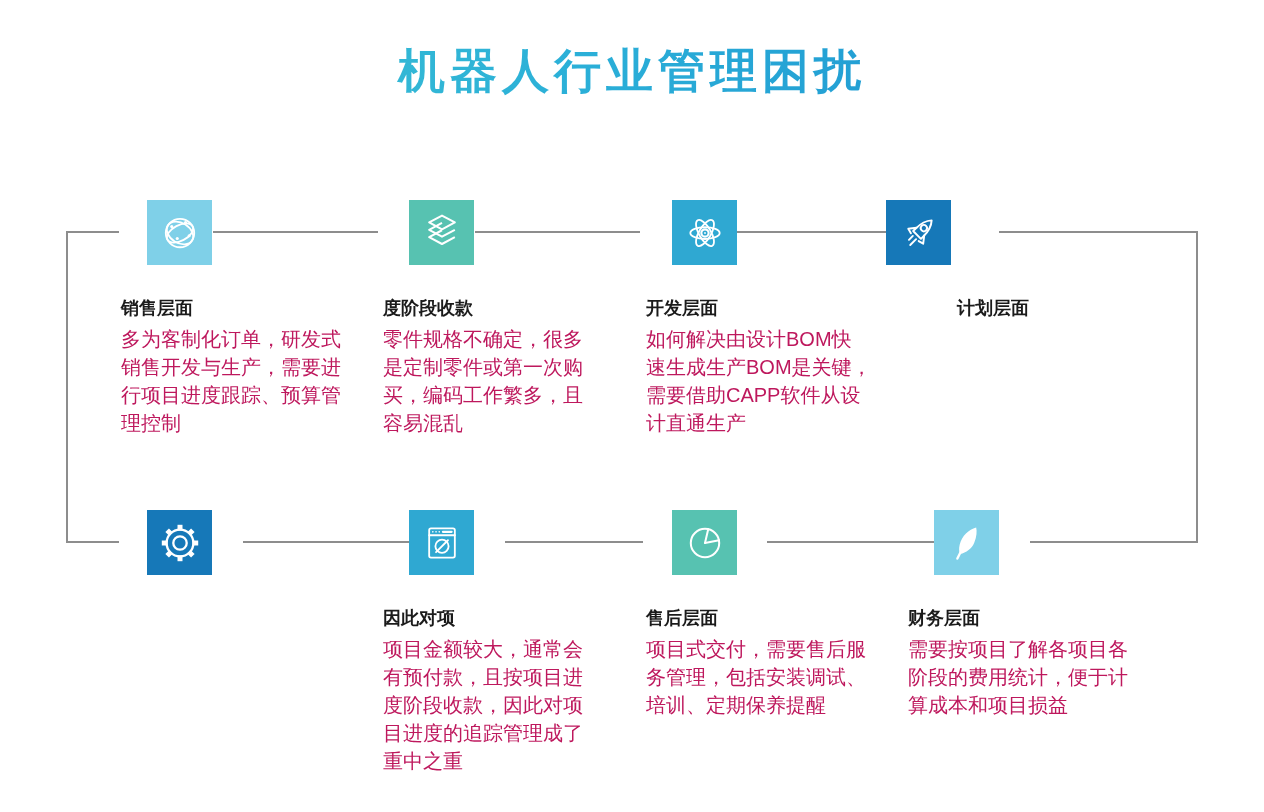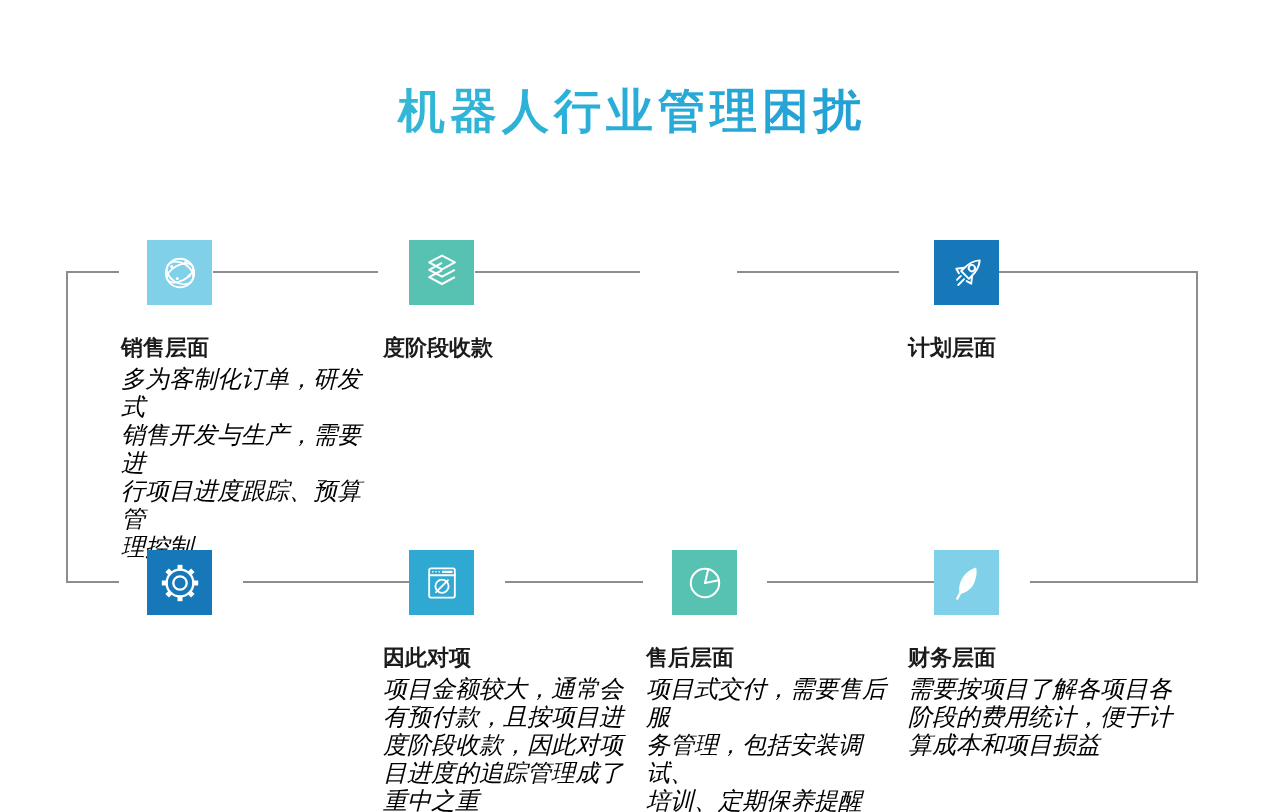--- a/index.html
+++ b/index.html
@@ -1,44 +1,44 @@
 <!DOCTYPE html>
 <html><head>
 <meta charset="utf-8">
 <style>
   html,body{margin:0;padding:0;background:#ffffff;}
   body{width:1264px;height:812px;position:relative;overflow:hidden;
        font-family:"Liberation Sans","DejaVu Sans",sans-serif;}
-  .stage{position:absolute;inset:0;width:1264px;height:652px;margin-top:40px;}
+  .stage{position:absolute;inset:0;width:1264px;height:652px;}
 
   .title{
     position:absolute;top:40px;left:0;width:1264px;
     text-align:center;font-size:47px;font-weight:800;letter-spacing:5px;
     background:linear-gradient(92deg,#41c5d0 5%,#2bb0d8 45%,#1a8dd0 95%);
     -webkit-background-clip:text;background-clip:text;
     color:transparent;-webkit-text-fill-color:transparent;
   }
 
   .hline{position:absolute;height:2px;background:#8d8d8d;}
   .vline{position:absolute;width:2px;background:#8d8d8d;}
 
   .card{position:absolute;width:252px;}
   .card.wide{width:266px;}
   .icon-box{
     width:65px;height:65px;margin-left:26px;
     display:flex;align-items:center;justify-content:center;
   }
   .icon-box svg{display:block;}
   .card h2{
-    margin:31px 0 0 0;font-size:22px;line-height:24px;
+    margin:31px 0 0 0;font-size:18px;line-height:24px;
     font-weight:700;color:#1b1b1b;
   }
   .card p{
-    margin:5px 0 0 0;font-size:24px;line-height:28px;
-    color:#000000;white-space:pre-line;font-style:italic;
+    margin:5px 0 0 0;font-size:20px;line-height:28px;
+    color:#be185d;white-space:pre-line;
   }
 </style>
 </head>
 <body>
 
 <div class="stage">
 
   <div class="title">机器人行业管理困扰</div>
 
   <div class="vline" style="left:66px;top:232px;height:310px;"></div>
@@ -77,24 +77,44 @@
 
   <div class="card" style="left:383px;top:200px;">
     <div class="icon-box" style="background: rgb(87, 194, 177);">
       <svg width="44" height="44" viewBox="0 0 48 48" fill="none" stroke="#ffffff" stroke-width="2.2" stroke-linejoin="round">
         <polygon points="24,5 38,12.5 24,20 10,12.5"></polygon>
         <polyline points="38,20.5 24,28 10,20.5 24,13"></polyline>
         <polyline points="38,28.5 24,36 10,28.5 24,21"></polyline>
       </svg>
     </div>
     <h2>度阶段收款</h2>
+    <p>零件规格不确定，很多
+是定制零件或第一次购
+买，编码工作繁多，且
+容易混乱</p>
   </div>
 
+  <div class="card" style="left:646px;top:200px;">
+    <div class="icon-box" style="background: rgb(47, 168, 210);">
+      <svg width="44" height="44" viewBox="0 0 48 48" fill="none" stroke="#ffffff" stroke-width="2" stroke-linecap="round">
+        <ellipse cx="24" cy="24" rx="16" ry="6.5"></ellipse>
+        <ellipse cx="24" cy="24" rx="16" ry="6.5" transform="rotate(60 24 24)"></ellipse>
+        <ellipse cx="24" cy="24" rx="16" ry="6.5" transform="rotate(120 24 24)"></ellipse>
+        <circle cx="24" cy="24" r="4" stroke-width="2.4"></circle>
+        <circle cx="24" cy="24" r="1" fill="#ffffff" stroke="none"></circle>
+      </svg>
+    </div>
+    <h2>开发层面</h2>
+    <p>如何解决由设计BOM快
+速生成生产BOM是关键，
+需要借助CAPP软件从设
+计直通生产</p>
+  </div>
 
-  <div class="card wide" style="left:908px;top:200px;">
+  <div class="card wide" style="left:860px;top:200px;text-align:center;">
     <div class="icon-box" style="background: rgb(22, 120, 184);">
       <svg width="44" height="44" viewBox="0 0 48 48" fill="none" stroke="#ffffff" stroke-width="2.1" stroke-linecap="round" stroke-linejoin="round">
         <g transform="rotate(45 24 24)">
           <path d="M24,4.5 C28.6,9.5 30,16 30,23 L30,27 L18,27 L18,23 C18,16 19.4,9.5 24,4.5 Z"></path>
           <circle cx="24" cy="16.5" r="3.4"></circle>
           <path d="M18,22 L12.5,29 L18,30.5"></path>
           <path d="M30,22 L35.5,29 L30,30.5"></path>
           <path d="M21.5,31 L21.5,37"></path>
           <path d="M26.5,31 L26.5,40"></path>
         </g>

